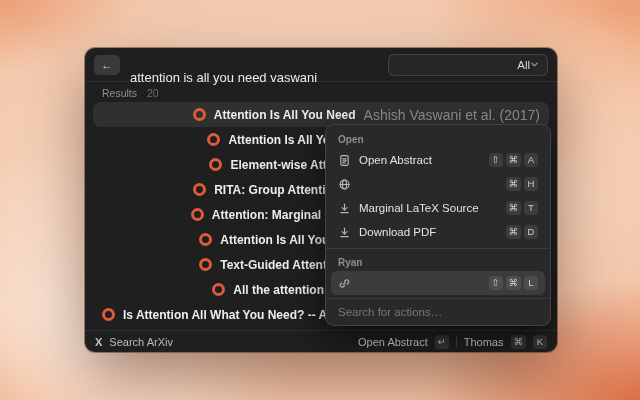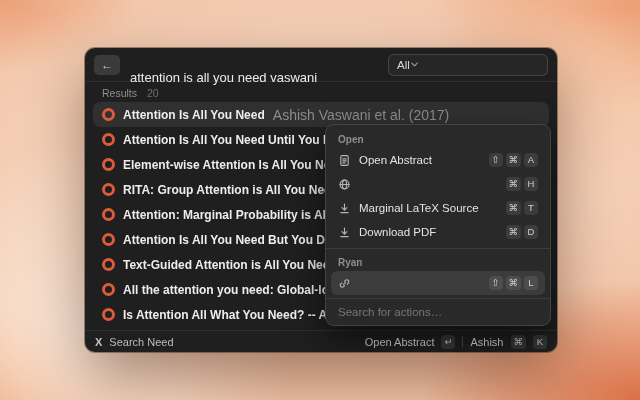--- a/index.html
+++ b/index.html
@@ -29,31 +29,31 @@
     display:flex; flex-direction:column; overflow:hidden; color:#e8e8e8;
   }
   .win-header { height:34px; flex:none; display:flex; align-items:center; gap:10px;
     padding:0 9px; border-bottom:1px solid rgba(255,255,255,.08); }
   .back-btn { width:26px; height:20px; flex:none; border-radius:5px;
     background:rgba(255,255,255,.12); color:#c9c9c9; font-size:12px;
     display:flex; align-items:center; justify-content:center; cursor:pointer; }
   .query-input { flex:1; min-width:0; background:transparent; border:none; outline:none;
     color:#ececec; font-size:13px; font-family:inherit;margin-top:26px; }
   .filter-dd { width:160px; height:22px; flex:none; border:1px solid rgba(255,255,255,.14);
-    border-radius:6px; display:flex; align-items:center; justify-content:flex-start;
+    border-radius:6px; display:flex; align-items:center; justify-content:flex-end;
     padding:0 8px; font-size:11.5px; color:#d8d8d8; cursor:pointer; background:rgba(255,255,255,.03); }
 
   .results-head { flex:none; height:18px; display:flex; align-items:center; gap:10px;
     padding:4px 17px 0; font-size:10.5px;text-align:center; }
   .results-label { color:#8f8f8f; }
   .results-count { color:#6d6d6d; }
 
   .list { flex:1; padding:2px 8px 0; overflow:hidden; }
   .row { height:25px; display:flex; align-items:center; gap:8px; padding:0 9px;
-    border-radius:7px; white-space:nowrap; }
+    border-radius:7px; white-space:nowrap;justify-content:flex-end; }
   .row.selected { background:rgba(255,255,255,.08); }
   .ring { width:13px; height:13px; flex:none; border:3px solid #dd5a3a; border-radius:50%; }
   .row-title { font-size:12px; font-weight:700; color:#ededed; overflow:hidden;
     text-overflow:ellipsis; flex:0 1 auto; min-width:0; }
   .row-sub { font-size:14px; color:#8d8d8d; overflow:hidden; flex:0 100000 auto; min-width:0; }
   .pill { margin-left:auto; flex:none; background:rgba(255,255,255,.08); color:#9b9b9b;
     font-size:10.5px; padding:2px 8px; border-radius:6px; }
 
   .win-footer { flex:none; height:22px; display:flex; align-items:center; gap:7px;
     padding:0 10px; border-top:1px solid rgba(255,255,255,.08); }
@@ -153,26 +153,26 @@
     <div class="row">
       <span class="ring"></span>
       <span class="row-title">Is Attention All What You Need? -- An Empirical Investig</span>
       <span class="row-sub">Thomas Dowdell et al. (2019)</span>
       <span class="pill">over 5 years ago</span>
     </div>
   </div>
 
   <div class="win-footer">
     <span class="app-icon">X</span>
-    <span class="app-name">Search Need</span>
+    <span class="app-name">Search ArXiv</span>
     <div class="foot-right">
       <span class="foot-label">Open Abstract</span>
       <span class="kbd">↵</span>
       <span class="vsep"></span>
-      <span class="foot-label">Ashish</span>
+      <span class="foot-label">Thomas</span>
       <span class="kbd">⌘</span>
       <span class="kbd">K</span>
     </div>
   </div>
 
   <div class="panel">
     <div class="sec-title">Open</div>
 
     <div class="mi">
       <svg width="13" height="13" viewBox="0 0 16 16">

